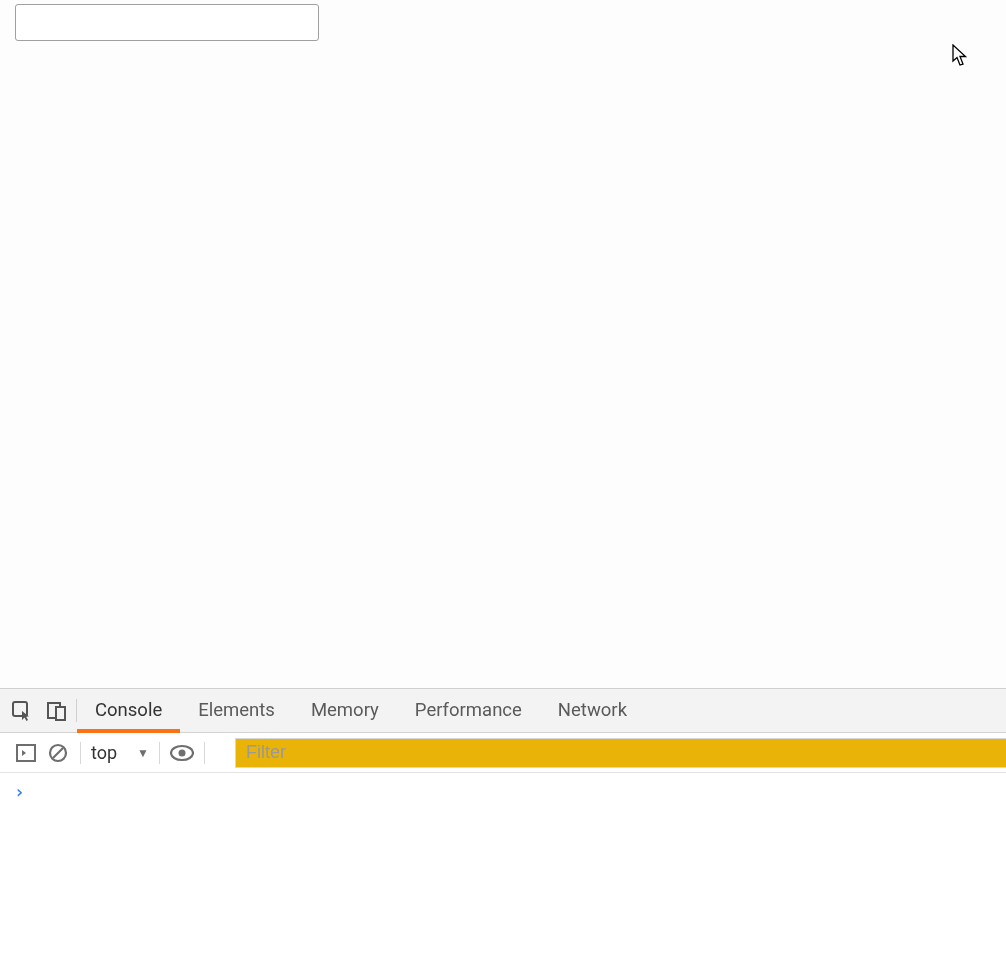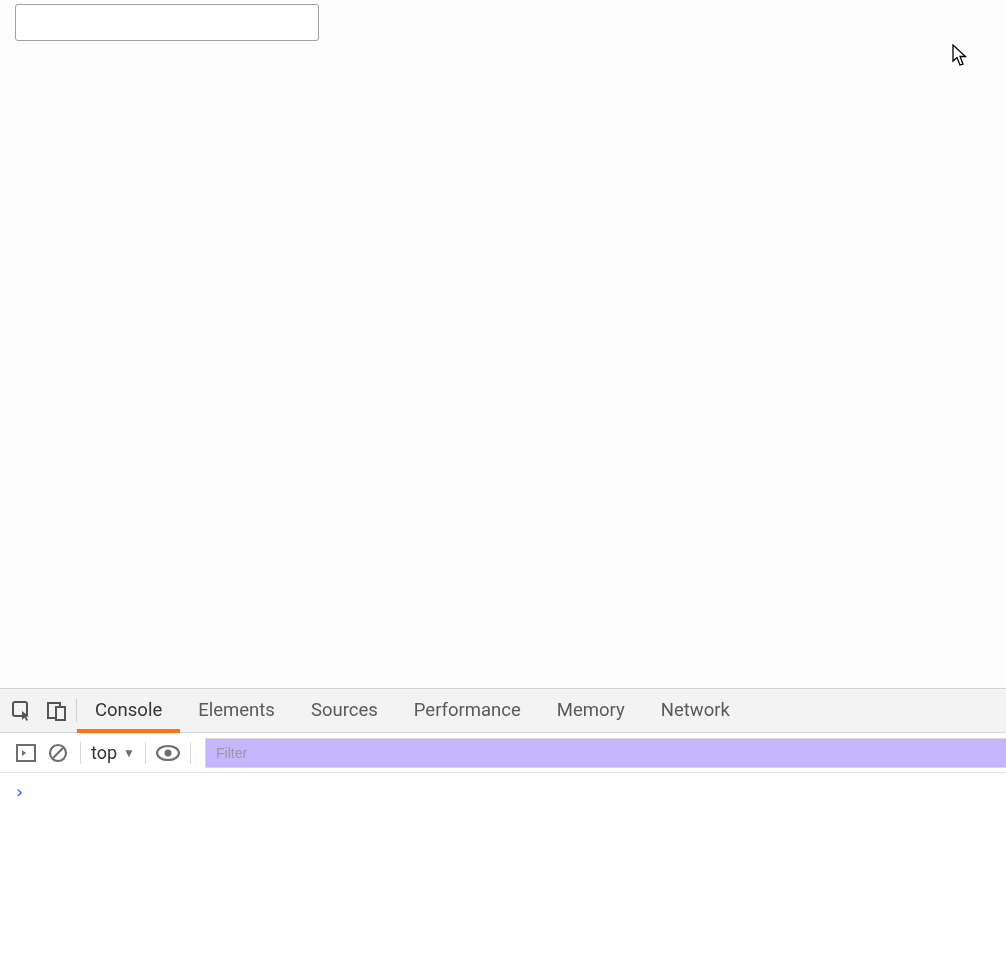--- a/index.html
+++ b/index.html
@@ -125,37 +125,37 @@
       margin: 0 6px;
     }
     
     .context-selector {
       display: flex;
       align-items: center;
       cursor: pointer;
       color: #333;
       font-size: 18px;
       padding: 0 4px;
-      gap: 6px;
+      gap: 20px;
       text-align: center;
     }
     
     .context-selector .tri {
       font-size: 12px;
       color: #6e6e6e;
     }
     
     .filter-input {
       flex: 1;
-      margin-left: 8px;
+      margin-left: 24px;
       height: 30px;
       border: 1px solid #d8d8d8;
-      background: #c4b5fd;
+      background: #eab308;
       padding: 0 10px;
-      font-size: 14px;
+      font-size: 18px;
       color: #333;
       outline: none;
       border-right: none;
       border-radius: 0;
     }
     
     .filter-input::placeholder {
       color: #999;
     }
     
@@ -201,23 +201,22 @@
     <div class="tool-icon">
       <svg width="22" height="22" viewBox="0 0 22 22">
         <rect x="2" y="3" width="12" height="15" fill="none" stroke="#555" stroke-width="2"></rect>
         <rect x="10" y="7" width="9" height="13" fill="#f3f3f3" stroke="#555" stroke-width="2"></rect>
       </svg>
     </div>
     <div class="tool-divider"></div>
 
     <div class="tab active">Console</div>
     <div class="tab">Elements</div>
-    <div class="tab">Sources</div>
+    <div class="tab">Memory</div>
     <div class="tab">Performance</div>
-    <div class="tab">Memory</div>
     <div class="tab">Network</div>
   </div>
 
   <div class="console-toolbar">
     <div class="console-icon">
       <svg width="20" height="18" viewBox="0 0 20 18">
         <rect x="1" y="1" width="18" height="16" fill="none" stroke="#6e6e6e" stroke-width="2"></rect>
         <path d="M 6 6 L 10 9 L 6 12 Z" fill="#6e6e6e"></path>
       </svg>
     </div>

